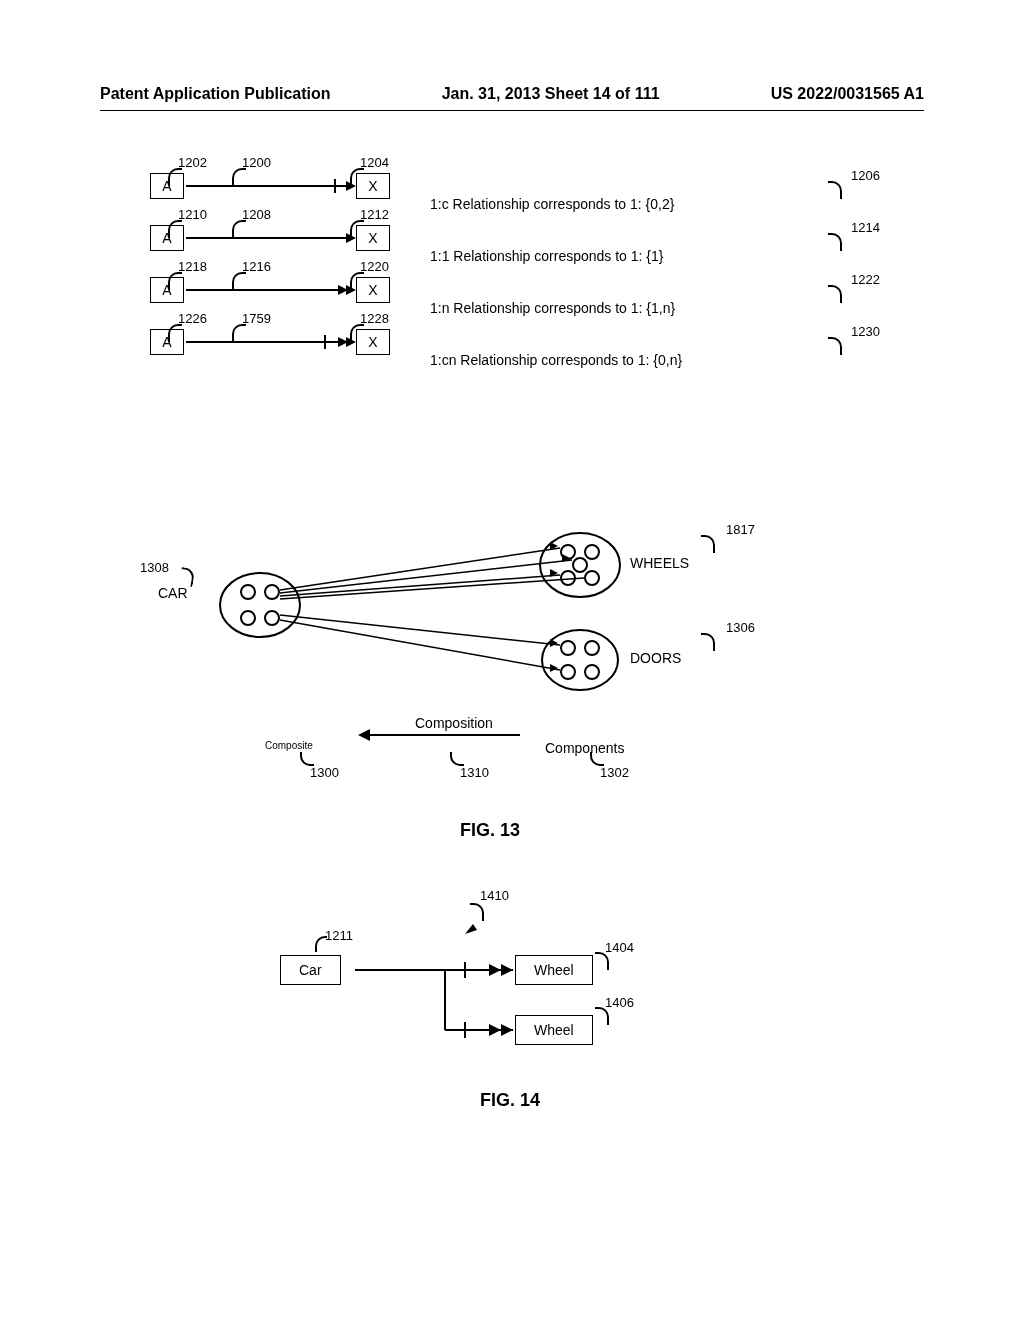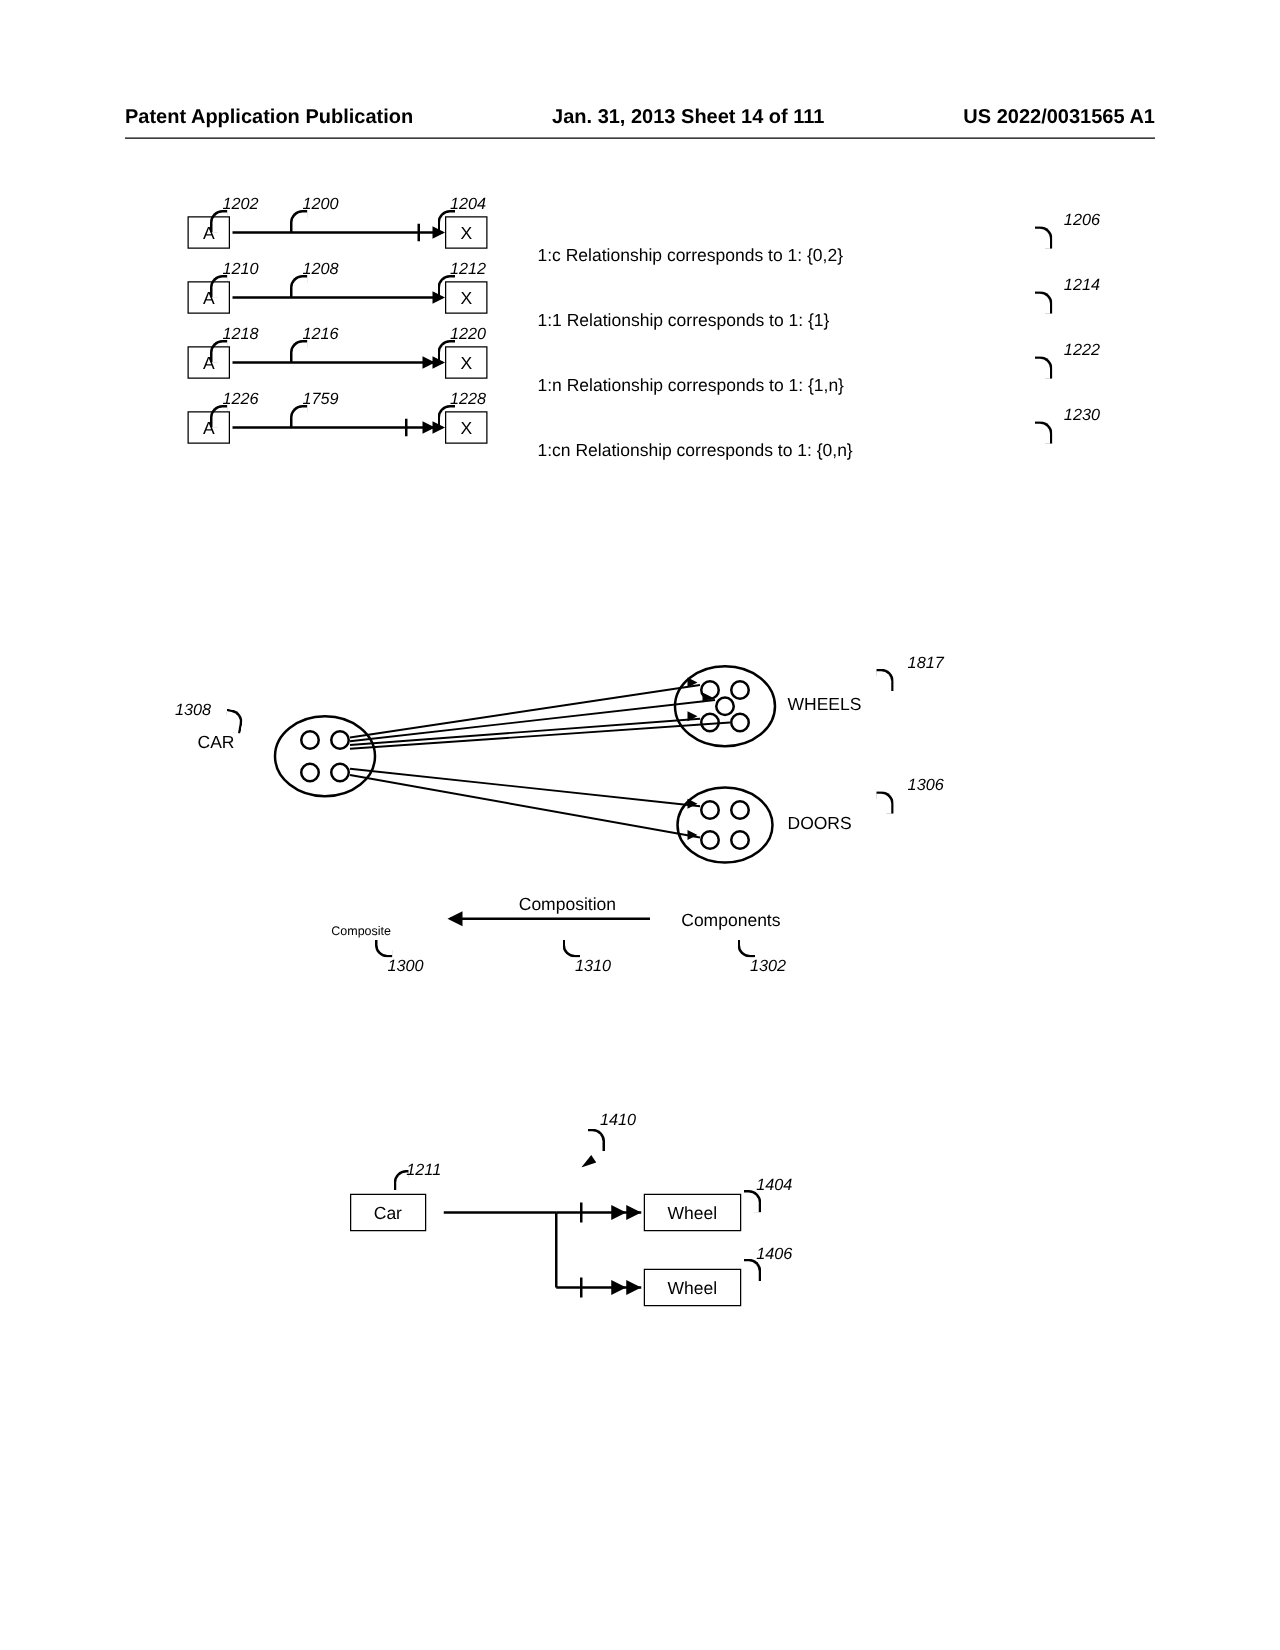--- a/index.html
+++ b/index.html
@@ -61,21 +61,20 @@
       font-size: 14px;
     }
     .arrow-line {
       flex: 1;
       height: 2px;
       background: black;
       margin: 0 2px;
       position: relative;
     }
     .ref-label {
-      font-style: italic;
       font-size: 13px;
       position: absolute;
     }
     .ref-curve {
       position: absolute;
       width: 14px;
       height: 18px;
       border: 2px solid black;
       border-right: none;
       border-bottom: none;
@@ -295,29 +294,30 @@
   <span class="ref-label" style="top:-8px;right:85px">1817</span>
   <div class="ref-curve" style="top:5px;right:125px;transform:scaleX(-1)"></div>
   <span style="position:absolute;top:25px;left:490px;font-size:14px">WHEELS</span>
 
   <span class="ref-label" style="top:90px;right:85px">1306</span>
   <div class="ref-curve" style="top:103px;right:125px;transform:scaleX(-1)"></div>
   <span style="position:absolute;top:120px;left:490px;font-size:14px">DOORS</span>
 
   <span style="position:absolute;top:185px;left:275px;font-size:14px">Composition</span>
   <span style="position:absolute;top:210px;left:125px;font-size:10px">Composite</span>
-  <span style="position:absolute;top:198px;left:405px;font-size:14px">Components</span>
+  <span style="position:absolute;top:210px;left:405px;font-size:14px">Components</span>
 
   <span class="ref-label" style="top:235px;left:170px">1300</span>
   <div style="position:absolute;top:222px;left:160px;width:14px;height:14px;border:2px solid black;border-top:none;border-right:none;border-radius:0 0 0 10px"></div>
   <span class="ref-label" style="top:235px;left:320px">1310</span>
   <div style="position:absolute;top:222px;left:310px;width:14px;height:14px;border:2px solid black;border-top:none;border-right:none;border-radius:0 0 0 10px"></div>
   <span class="ref-label" style="top:235px;left:460px">1302</span>
   <div style="position:absolute;top:222px;left:450px;width:14px;height:14px;border:2px solid black;border-top:none;border-right:none;border-radius:0 0 0 10px"></div>
 
+  <div class="fig-caption" style="position:absolute;top:265px;left:0;right:0">FIG. 13</div>
 </div>
 
 <div class="fig14">
   <span class="ref-label" style="top:-22px;left:210px">1410</span>
   <div class="ref-curve" style="top:-7px;left:200px;transform:scaleX(-1)"></div>
   <svg width="12" height="12" style="top:12px;left:195px">
     <polygon points="0,12 8,2 12,8" fill="black"></polygon>
   </svg>
 
   <span class="ref-label" style="top:18px;left:55px">1211</span>
@@ -340,13 +340,14 @@
 
     <line x1="195" y1="52" x2="195" y2="68" stroke="black" stroke-width="2"></line>
     <polygon points="243,60 231,54 231,66" fill="black"></polygon>
     <polygon points="231,60 219,54 219,66" fill="black"></polygon>
 
     <line x1="195" y1="112" x2="195" y2="128" stroke="black" stroke-width="2"></line>
     <polygon points="243,120 231,114 231,126" fill="black"></polygon>
     <polygon points="231,120 219,114 219,126" fill="black"></polygon>
   </svg>
 
+  <div class="fig-caption" style="position:absolute;top:155px;left:0;right:0">FIG. 14</div>
 </div>
 
 </body></html>

